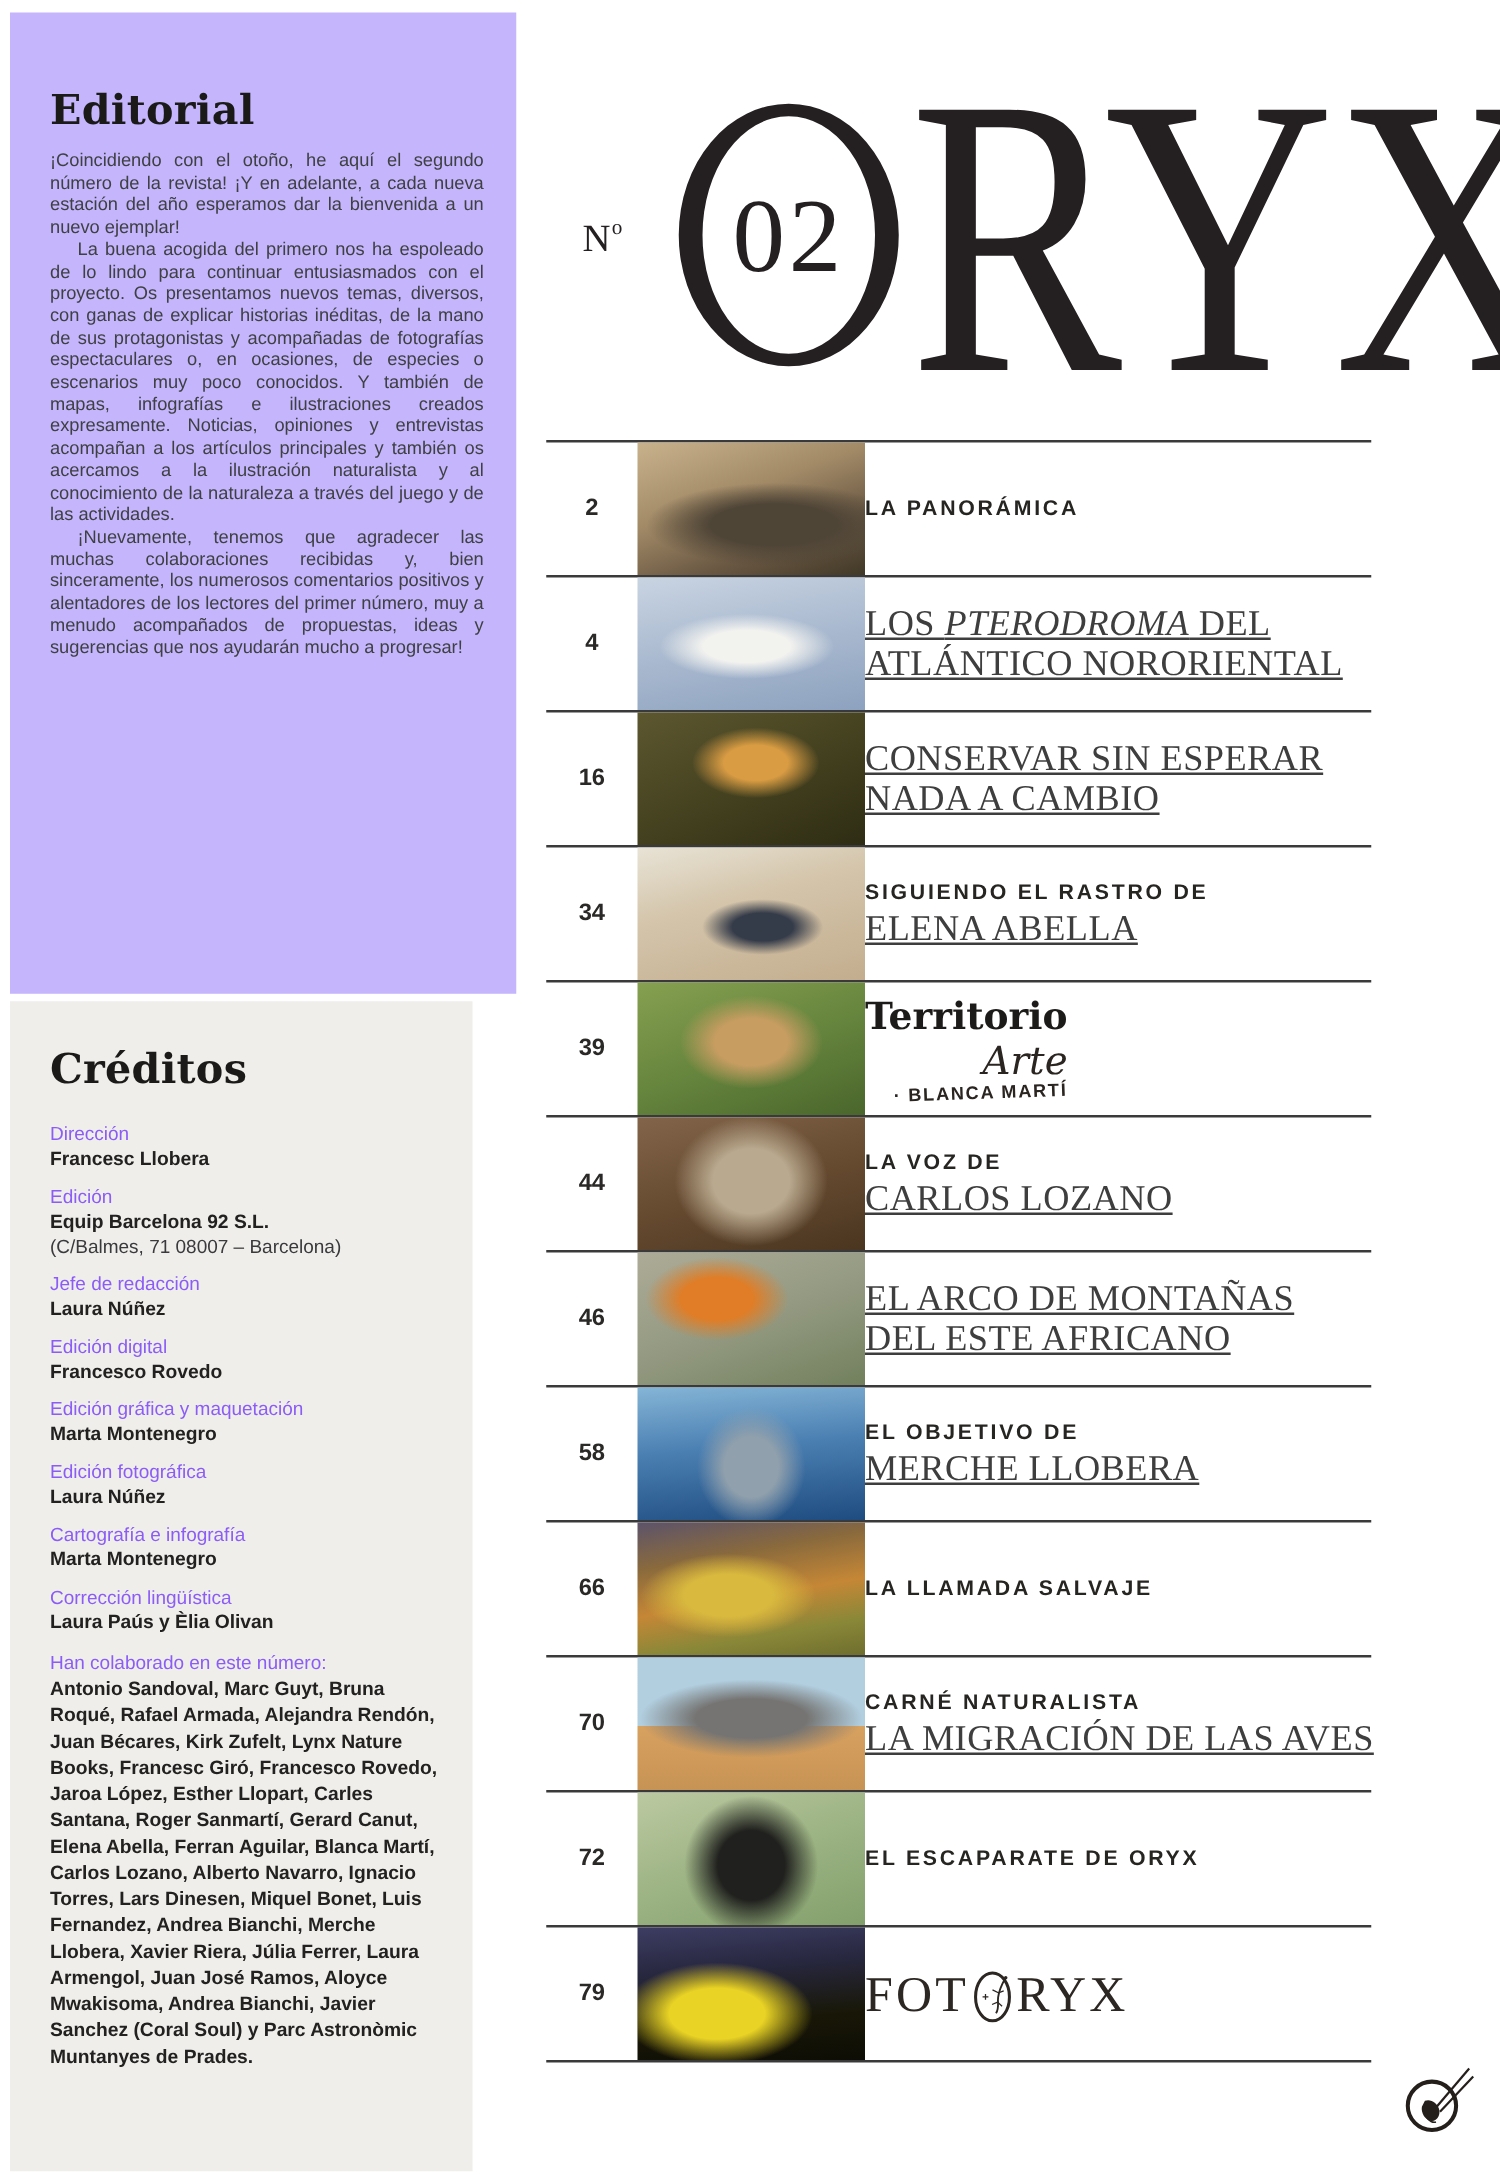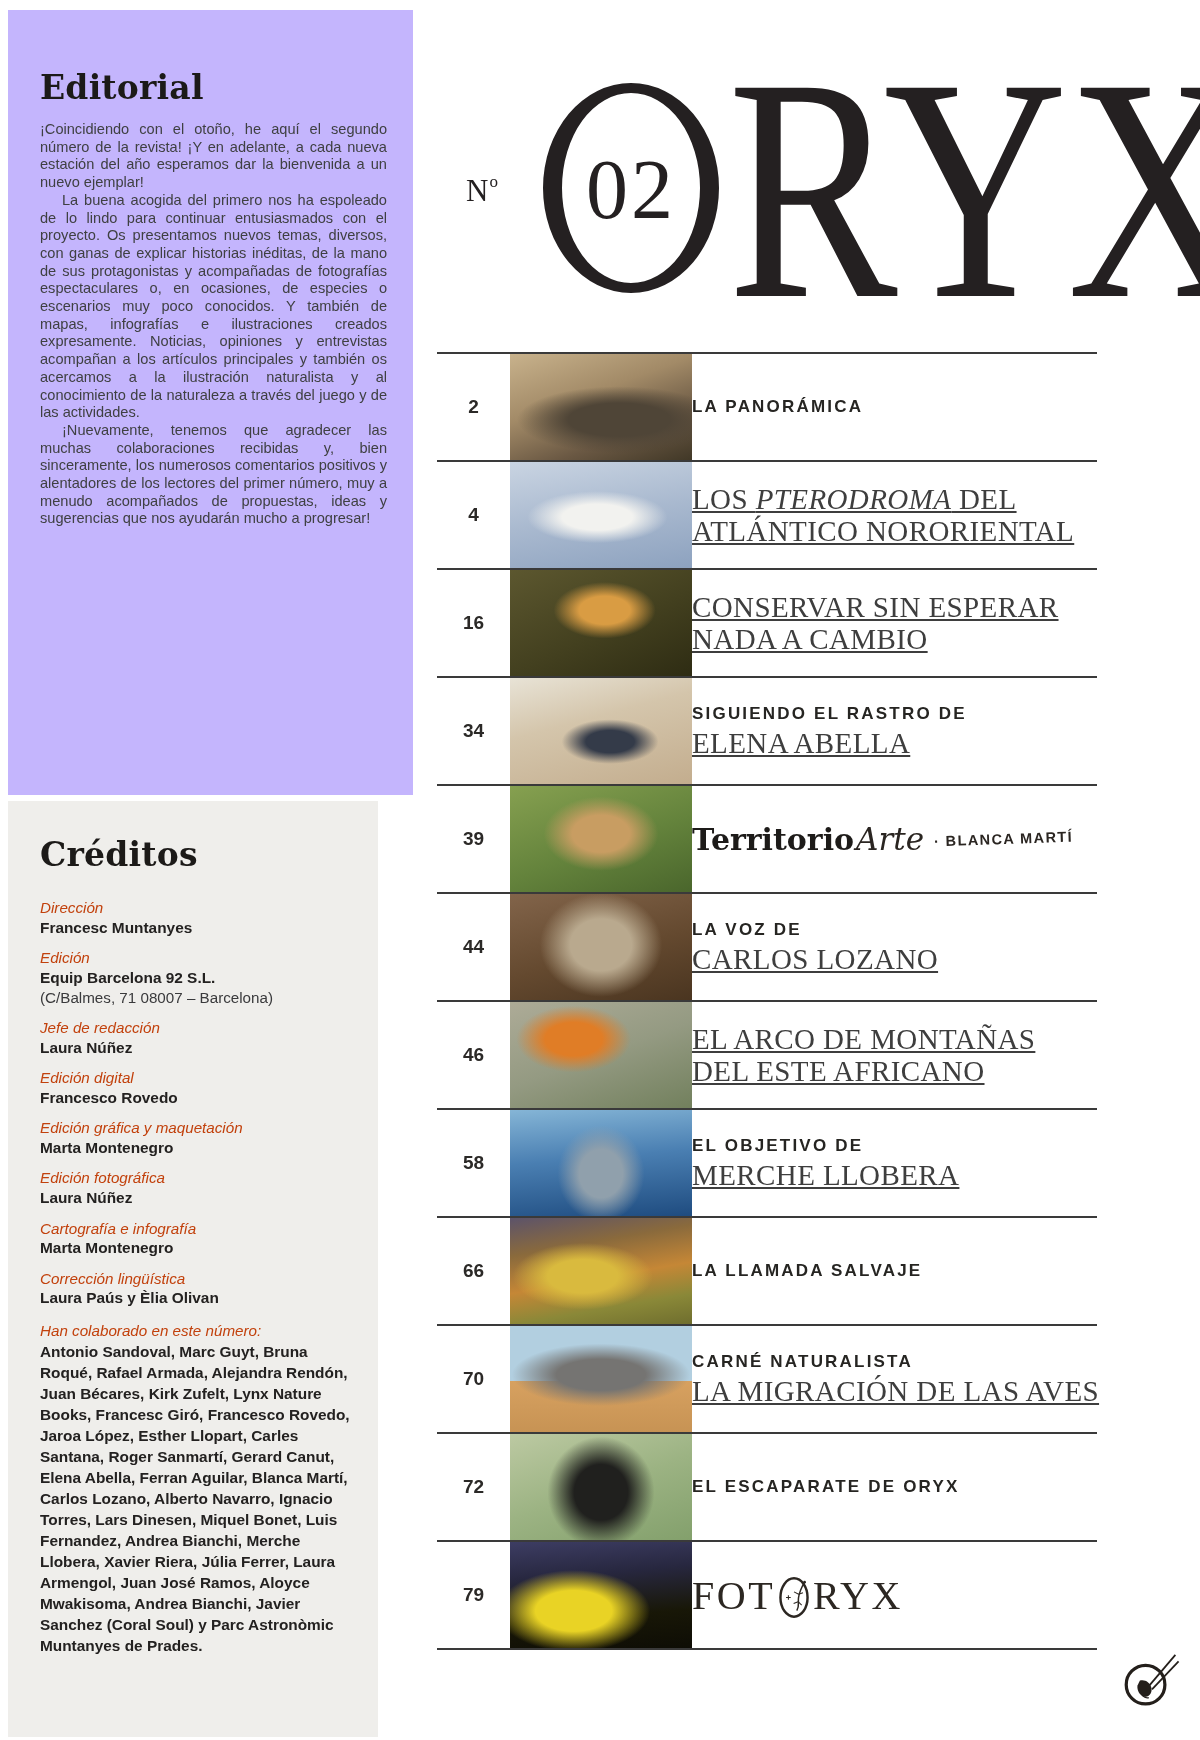--- a/index.html
+++ b/index.html
@@ -12,21 +12,21 @@
   .serif-heading{font-family:"DejaVu Serif","Liberation Serif",serif;font-weight:700;
                  font-size:33px;color:#1c1a18;letter-spacing:0.2px;margin:0 0 14px 0;}
   .editorial-body p{margin:0;font-size:14.6px;line-height:17.7px;color:#3f4042;
                     text-align:justify;hyphens:auto;-webkit-hyphens:auto;}
   .editorial-body p + p{text-indent:22px;}
 
   .credits-box{position:absolute;left:8px;top:801px;width:370px;height:936px;
                background:#efeeeb;box-sizing:border-box;padding:34px 26px 0 32px;}
   .credits-list{margin-top:24px;}
   .credit-entry{margin-bottom:10px;}
-  .credit-label{font-size:15.2px;color:#c2410c;line-height:1.3;font-style:italic;}
+  .credit-label{font-size:15.2px;color:#8b5cf6;line-height:1.3;}
   .credit-name{font-size:15.4px;font-weight:700;color:#232120;line-height:1.32;}
   .credit-extra{font-size:15.2px;color:#3a3a3c;line-height:1.32;}
   .collab-block{margin-top:12px;}
   .collab-names{font-size:15.4px;font-weight:700;color:#232120;line-height:1.36;margin-top:2px;}
 
   
   .masthead{position:absolute;left:0;top:0;width:1200px;height:330px;}
   .issue-no{position:absolute;left:466px;top:172px;font-family:"Liberation Serif",serif;
             font-size:31px;color:#242021;letter-spacing:1px;}
   .issue-no sup{font-size:17px;vertical-align:14px;}
@@ -49,21 +49,21 @@
   .toc-thumb{width:182px;height:100%;flex-shrink:0;background:#999;}
   .toc-text{display:flex;flex-direction:column;justify-content:center;
             overflow:visible;}
   .kicker{font-size:17px;font-weight:700;letter-spacing:2.2px;color:#262522;
           white-space:nowrap;line-height:1.25;}
   .kicker + .big, .kicker + .bigline{margin-top:3px;}
   .big,.bigline{font-family:"Liberation Serif",serif;font-weight:400;font-size:29px;
        color:#3e3e3e;letter-spacing:0.4px;line-height:1.12;white-space:nowrap;text-decoration:underline;}
   .big i,.bigline i{font-style:italic;}
 
-  .territorio-line{display:flex;align-items:center;white-space:nowrap;}
+  .territorio-line{display:flex;align-items:flex-end;white-space:nowrap;flex-direction:column;}
   .territorio-serif{font-family:"DejaVu Serif","Liberation Serif",serif;font-weight:700;
                     font-size:30px;color:#1d1b19;}
   .territorio-script{font-family:"DejaVu Serif","Liberation Serif",serif;font-style:italic;
                      font-size:31px;color:#2a2521;margin-left:2px;}
   .territorio-author{font-size:14.5px;font-weight:700;letter-spacing:1.4px;color:#2a2521;
                      margin-left:10px;transform:rotate(-2deg);}
 
   .fotoryx{display:flex;align-items:flex-end;font-family:"Liberation Serif",serif;
            font-size:40px;letter-spacing:2.5px;color:#2c2722;white-space:nowrap;}
   .fotoryx svg{margin:0 2px;}
@@ -83,21 +83,21 @@
       <p>La buena acogida del primero nos ha espoleado de lo lindo para continuar entusiasmados con el proyecto. Os presentamos nuevos temas, diversos, con ganas de explicar historias inéditas, de la mano de sus protagonistas y acompañadas de fotografías espectaculares o, en ocasiones, de especies o escenarios muy poco conocidos. Y también de mapas, infografías e ilustraciones creados expresamente. Noticias, opiniones y entrevistas acompañan a los artículos principales y también os acercamos a la ilustración naturalista y al conocimiento de la naturaleza a través del juego y de las actividades.</p>
       <p>¡Nuevamente, tenemos que agradecer las muchas colaboraciones recibidas y, bien sinceramente, los numerosos comentarios positivos y alentadores de los lectores del primer número, muy a menudo acompañados de propuestas, ideas y sugerencias que nos ayudarán mucho a progresar!</p>
     </div>
   </div>
 
   <div class="credits-box">
     <h1 class="serif-heading">Créditos</h1>
     <div class="credits-list">
       <div class="credit-entry">
         <div class="credit-label">Dirección</div>
-        <div class="credit-name">Francesc Muntanyes</div>
+        <div class="credit-name">Francesc Llobera</div>
       </div>
       <div class="credit-entry">
         <div class="credit-label">Edición</div>
         <div class="credit-name">Equip Barcelona 92 S.L.</div>
         <div class="credit-extra">(C/Balmes, 71 08007 – Barcelona)</div>
       </div>
       <div class="credit-entry">
         <div class="credit-label">Jefe de redacción</div>
         <div class="credit-name">Laura Núñez</div>
       </div>

